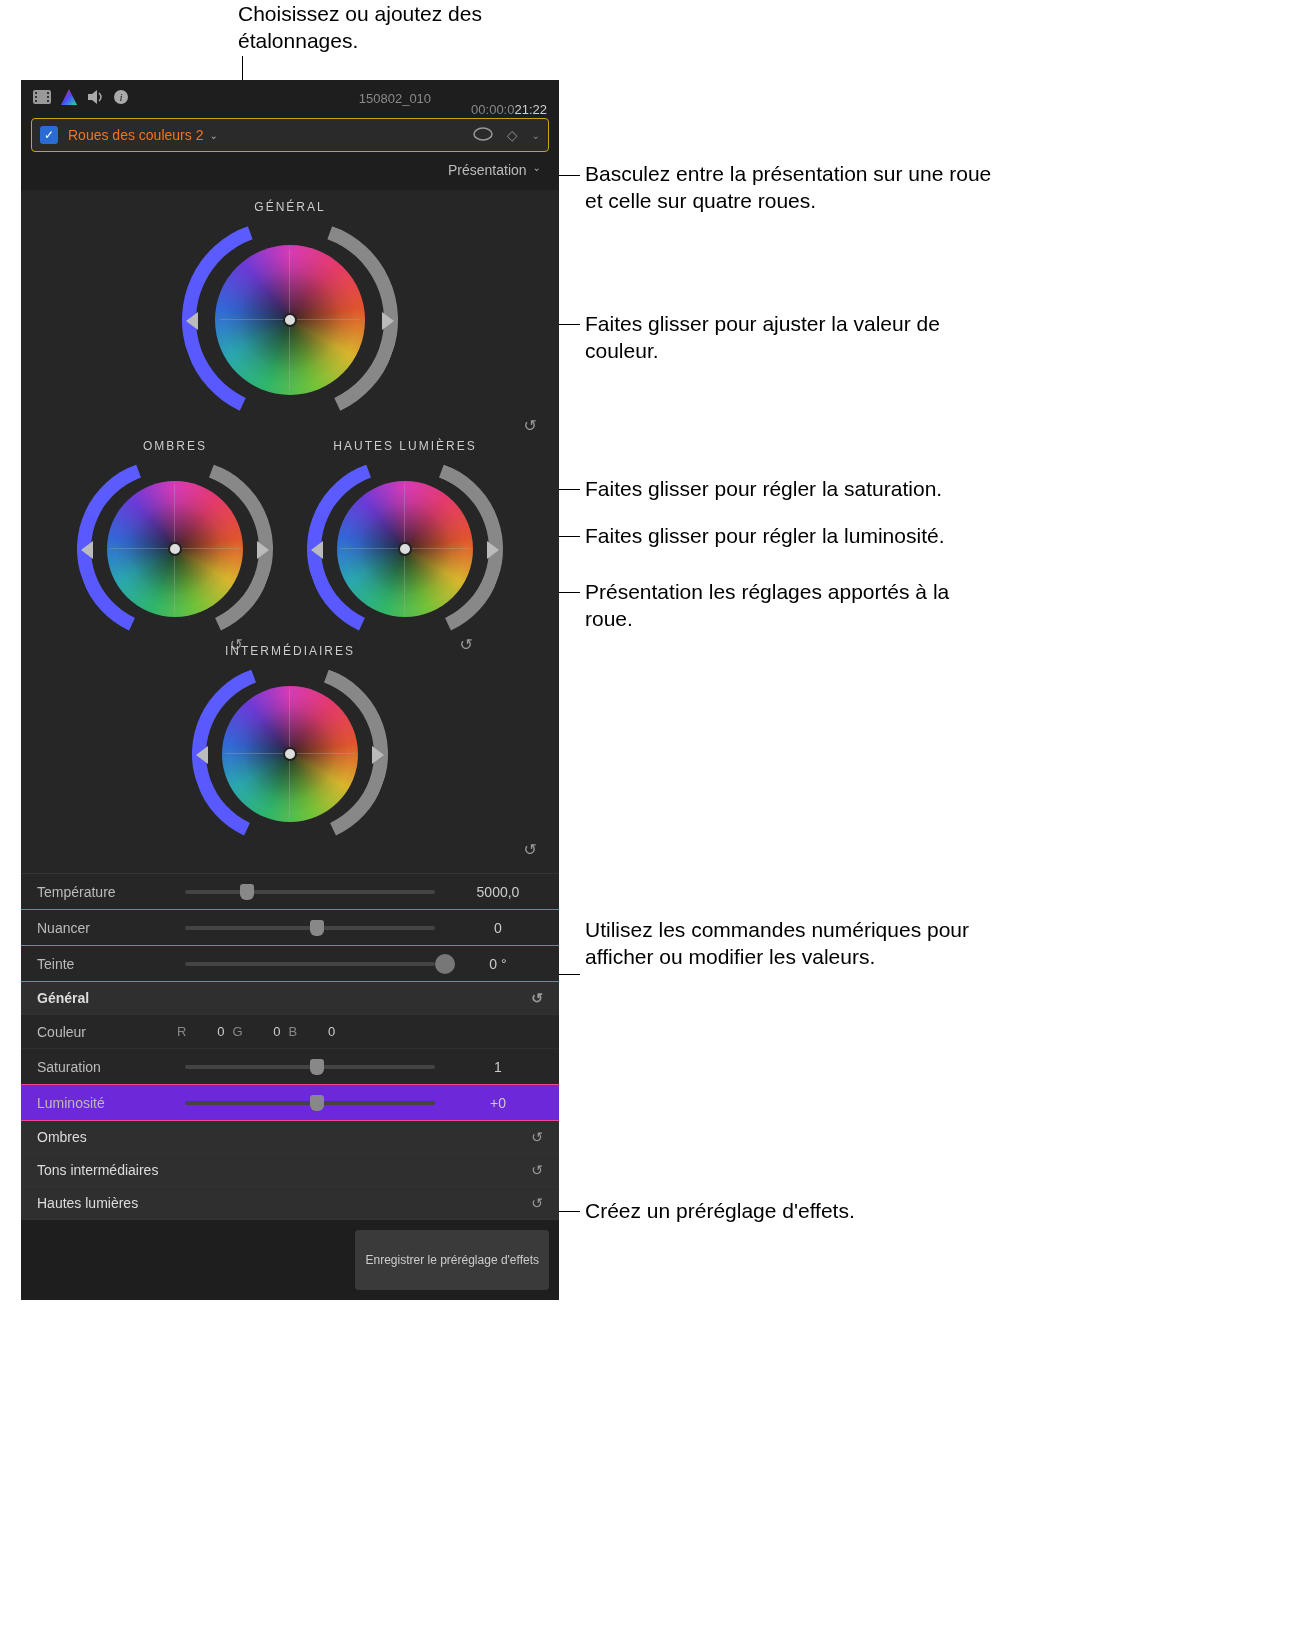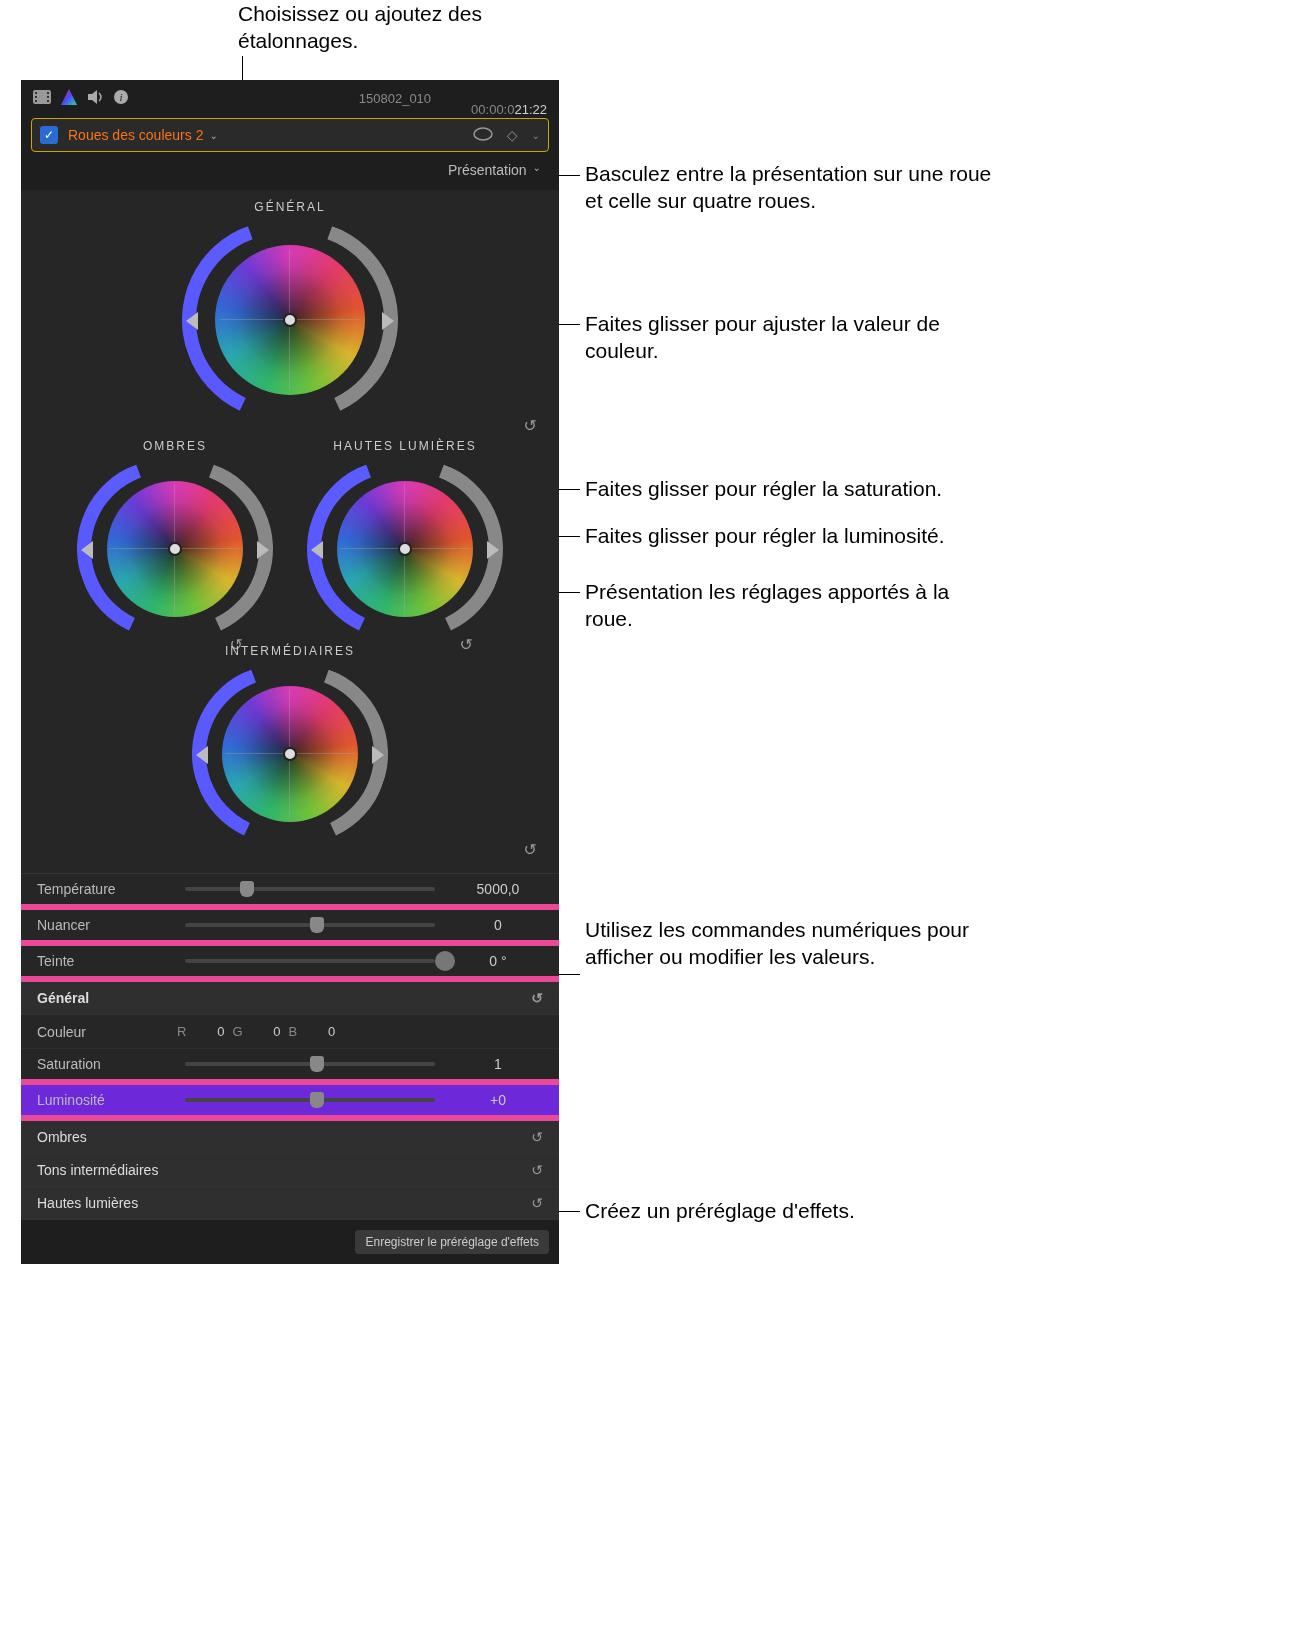--- a/index.html
+++ b/index.html
@@ -126,21 +126,21 @@
   .wheel-row .arc-handle-l { top: 82px; }
   .wheel-row .arc-handle-r { top: 82px; }
 
   .params {
     background: #262626;
     border-top: 1px solid #333;
   }
   .param-row {
     display: flex; align-items: center;
     padding: 6px 16px; height: 36px;
-    border-bottom: 6px solid #ec4899;
+    border-bottom: 1px solid #ec4899;
   }
   .param-row .label { width: 130px; color: #bbb; font-size: 14px; }
   .param-row .slider {
     flex: 1; height: 4px; background: #444; border-radius: 2px;
     position: relative; margin: 0 18px;
   }
   .param-row .slider .thumb {
     position: absolute; top: -6px; width: 14px; height: 16px;
     background: #888; border-radius: 3px 3px 6px 6px;
   }
@@ -163,21 +163,21 @@
   .rgb-row .label { width: 130px; color: #bbb; }
   .rgb-row .rgb { display: flex; gap: 8px; align-items: center; margin-left: 10px; }
   .rgb-row .rgb span.ch { color: #888; font-size: 13px; }
   .rgb-row .rgb span.v { color: #ccc; width: 30px; text-align: right; font-size: 13px; }
 
   .footer {
     background: #1e1e1e; padding: 10px; display: flex; justify-content: flex-end;
   }
   .save-btn {
     background: #3a3a3a; color: #ccc; font-size: 12px;
-    padding: 5px 10px; border-radius: 4px; border: none;
+    padding: 23px 10px; border-radius: 4px; border: none;
   }
 
   
   .callout {
     position: absolute; color: #000; font-size: 21px; line-height: 1.3;
     font-family: -apple-system, "Helvetica Neue", Arial, sans-serif;
   }
   .leader {
     position: absolute; background: #000; height: 1px;
   }

